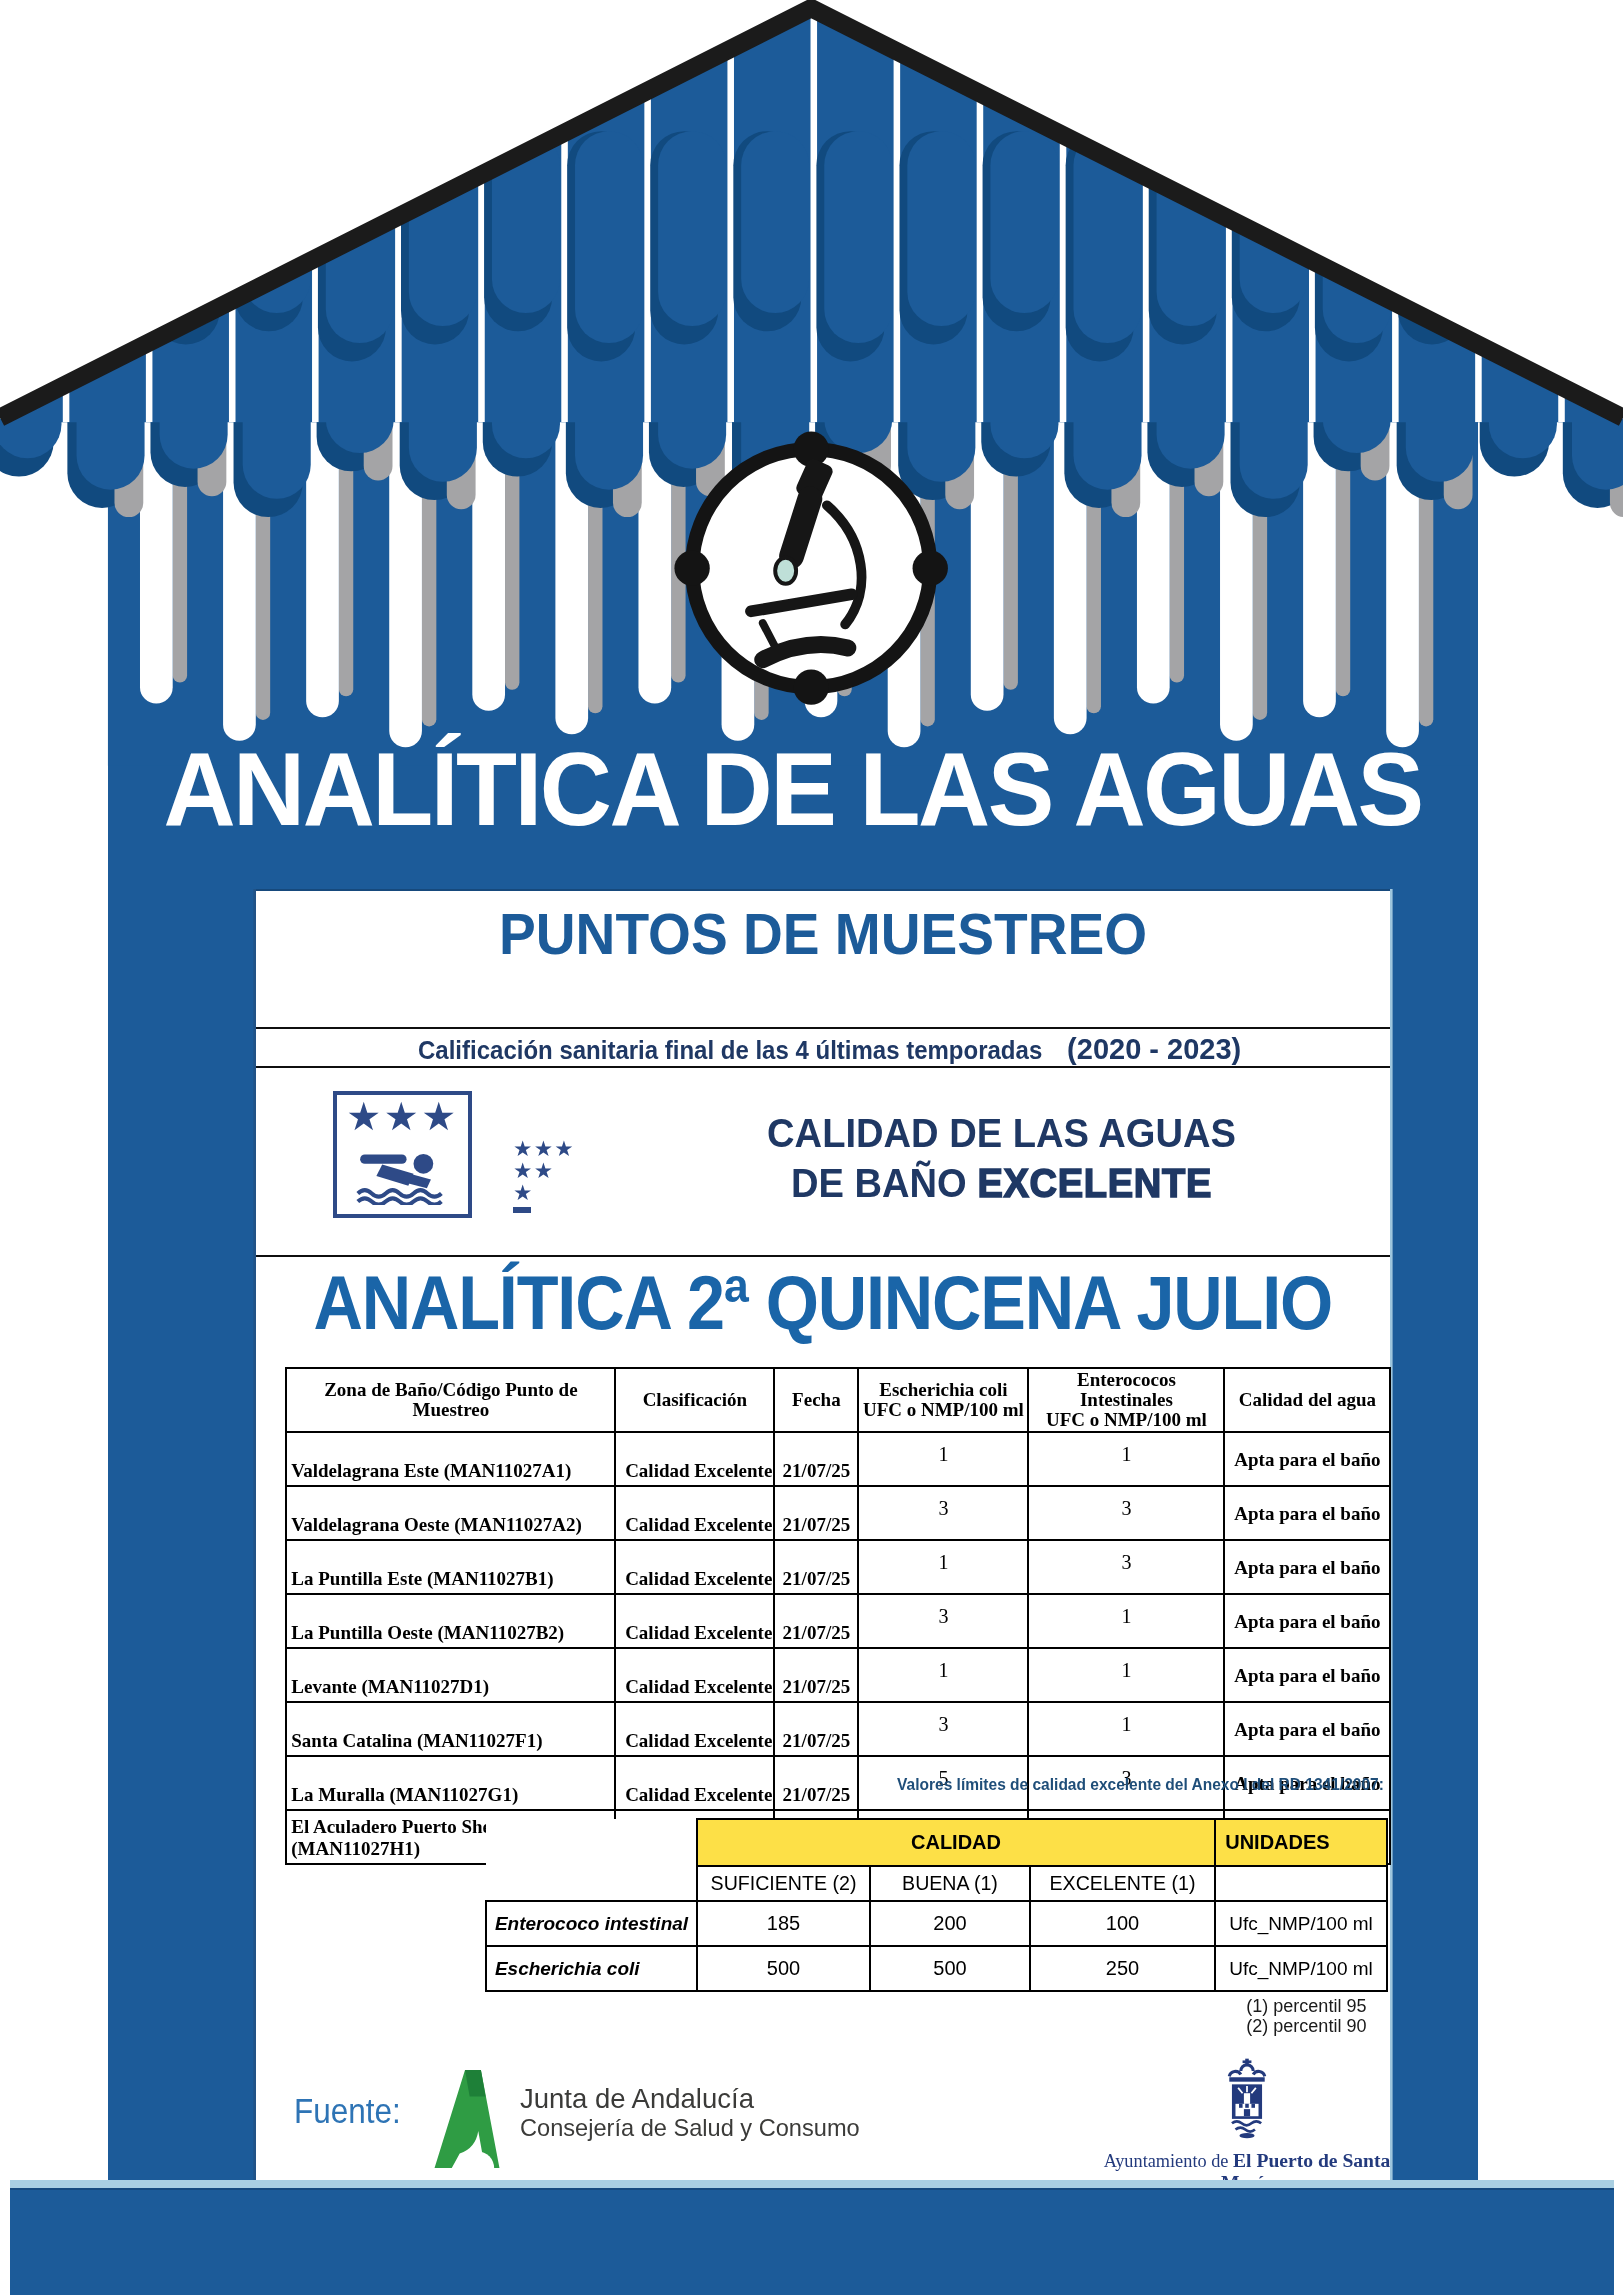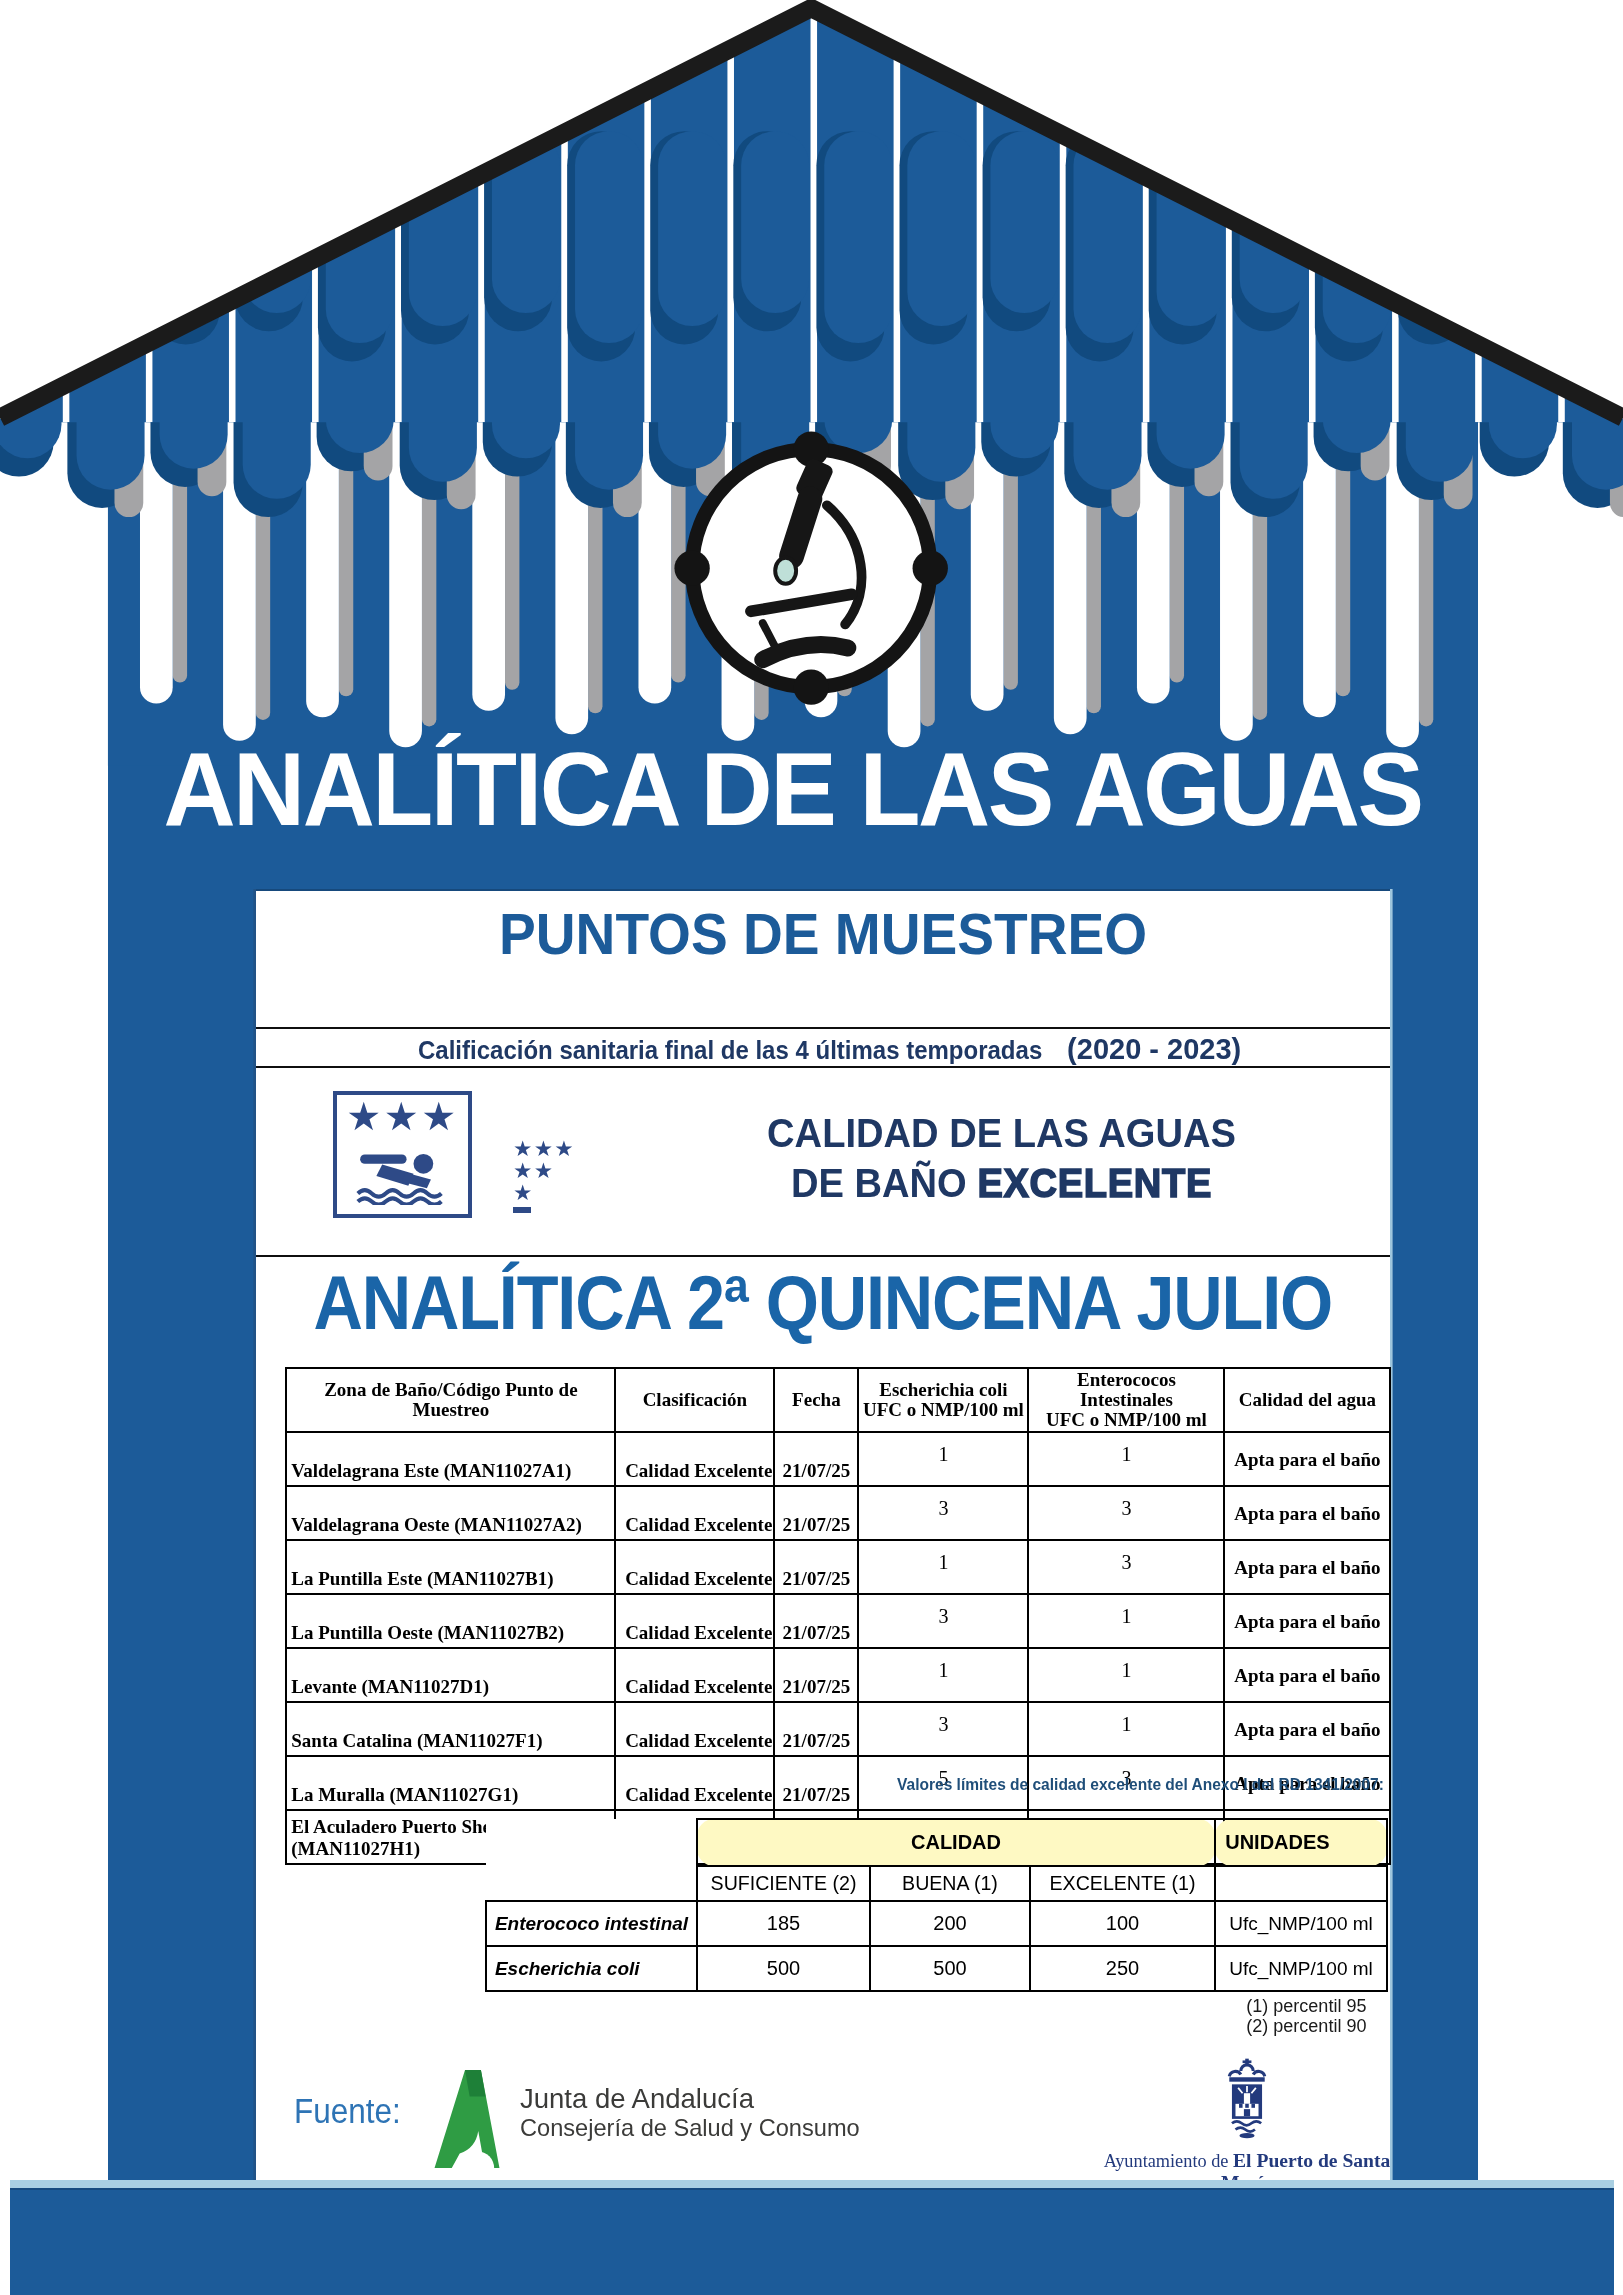--- a/index.html
+++ b/index.html
@@ -66,21 +66,21 @@
 
   .valores-caption{position:absolute;right:6.5px;top:885px;color:#1f4e79;font-weight:700;font-size:16px;}
   .valores-caption>span{display:inline-block;transform:scaleX(.97);transform-origin:right;}
 
   
   .limits{position:absolute;left:229px;top:927px;width:902px;table-layout:fixed;color:#000;}
   .limits th,.limits td{border:2px solid #000;}
   .limits .nb{border:none;background:#fff;}
   .limits .l-param{width:211px;} .limits .l-suf{width:173px;} .limits .l-buena{width:160px;}
   .limits .l-exc{width:185px;} .limits .l-uni{width:172px;}
-  .limits .gray{background:#fef9c3;border-radius:17px;}
+  .limits .gray{background:#fde047;}
   .limits .hgroup{height:43px;font-weight:700;font-size:20px;text-align:center;vertical-align:middle;}
   .limits .huni{height:43px;font-weight:700;font-size:20px;text-align:left;padding-left:9.2px;vertical-align:middle;}
   .limits .sub{height:31px;font-size:19.6px;font-weight:400;text-align:center;vertical-align:middle;}
   .limits td.param{height:41px;font-weight:700;font-style:italic;font-size:19px;text-align:left;padding-left:7.9px;vertical-align:middle;}
   .limits td.val{font-size:20px;text-align:center;vertical-align:middle;}
   .limits td.uni{font-size:19px;text-align:center;vertical-align:middle;}
 
   .notes{position:absolute;right:23.6px;top:1105px;text-align:center;font-size:18px;line-height:20px;color:#1a1a1a;}
 
   

